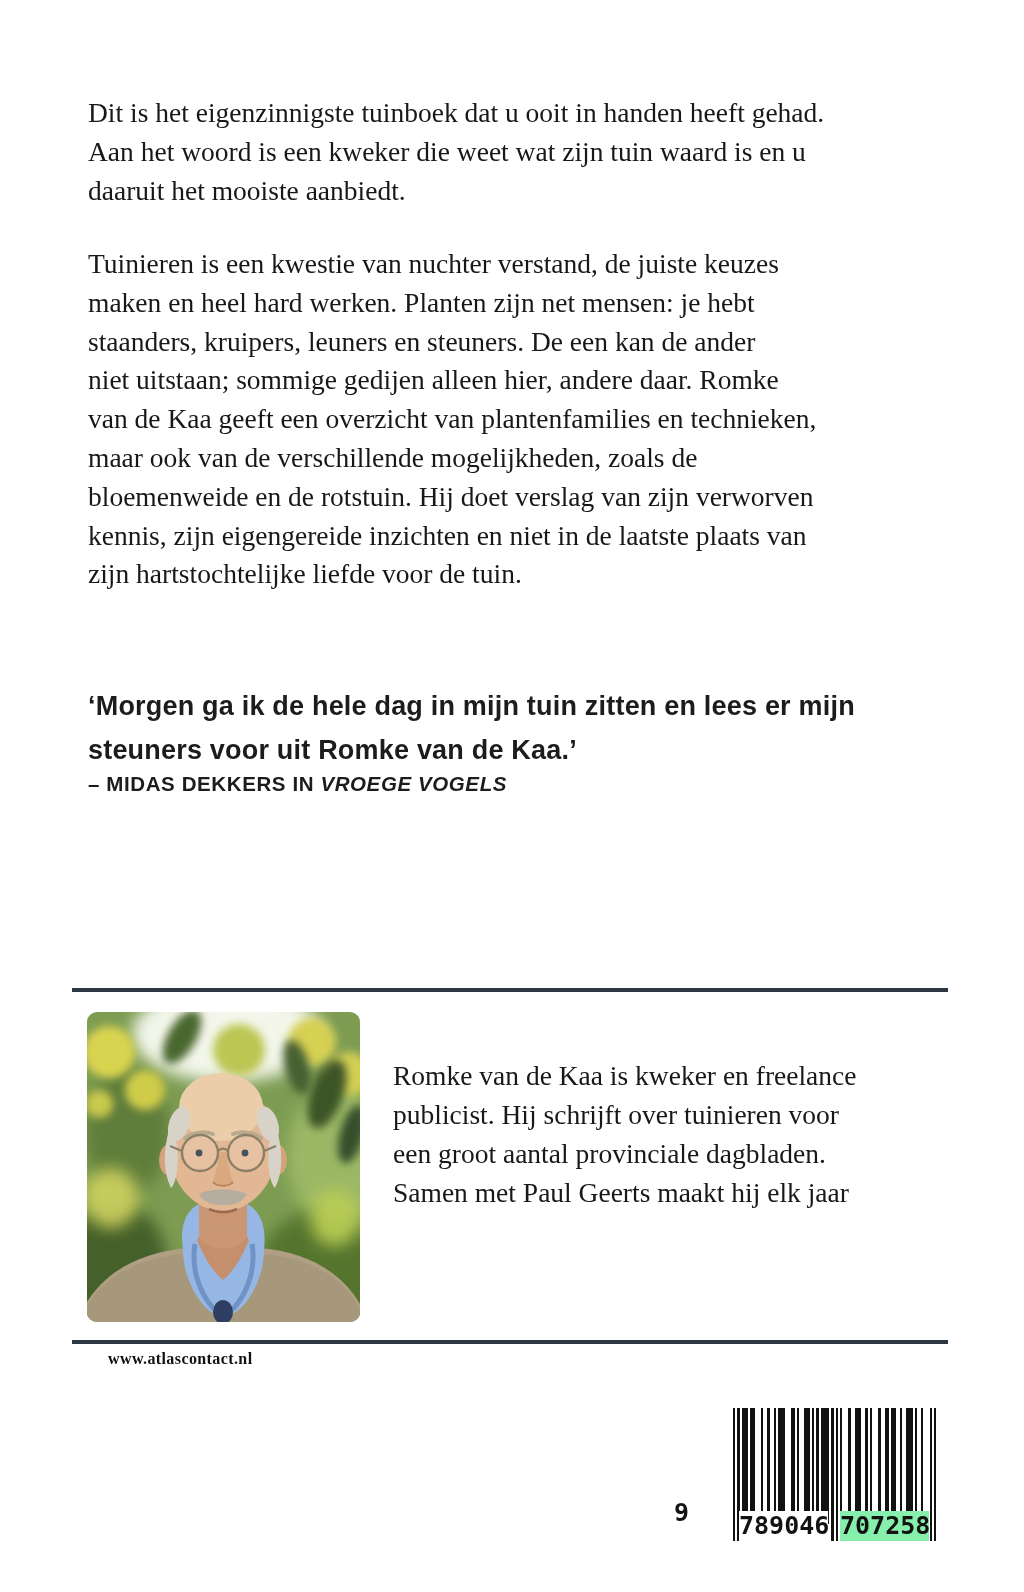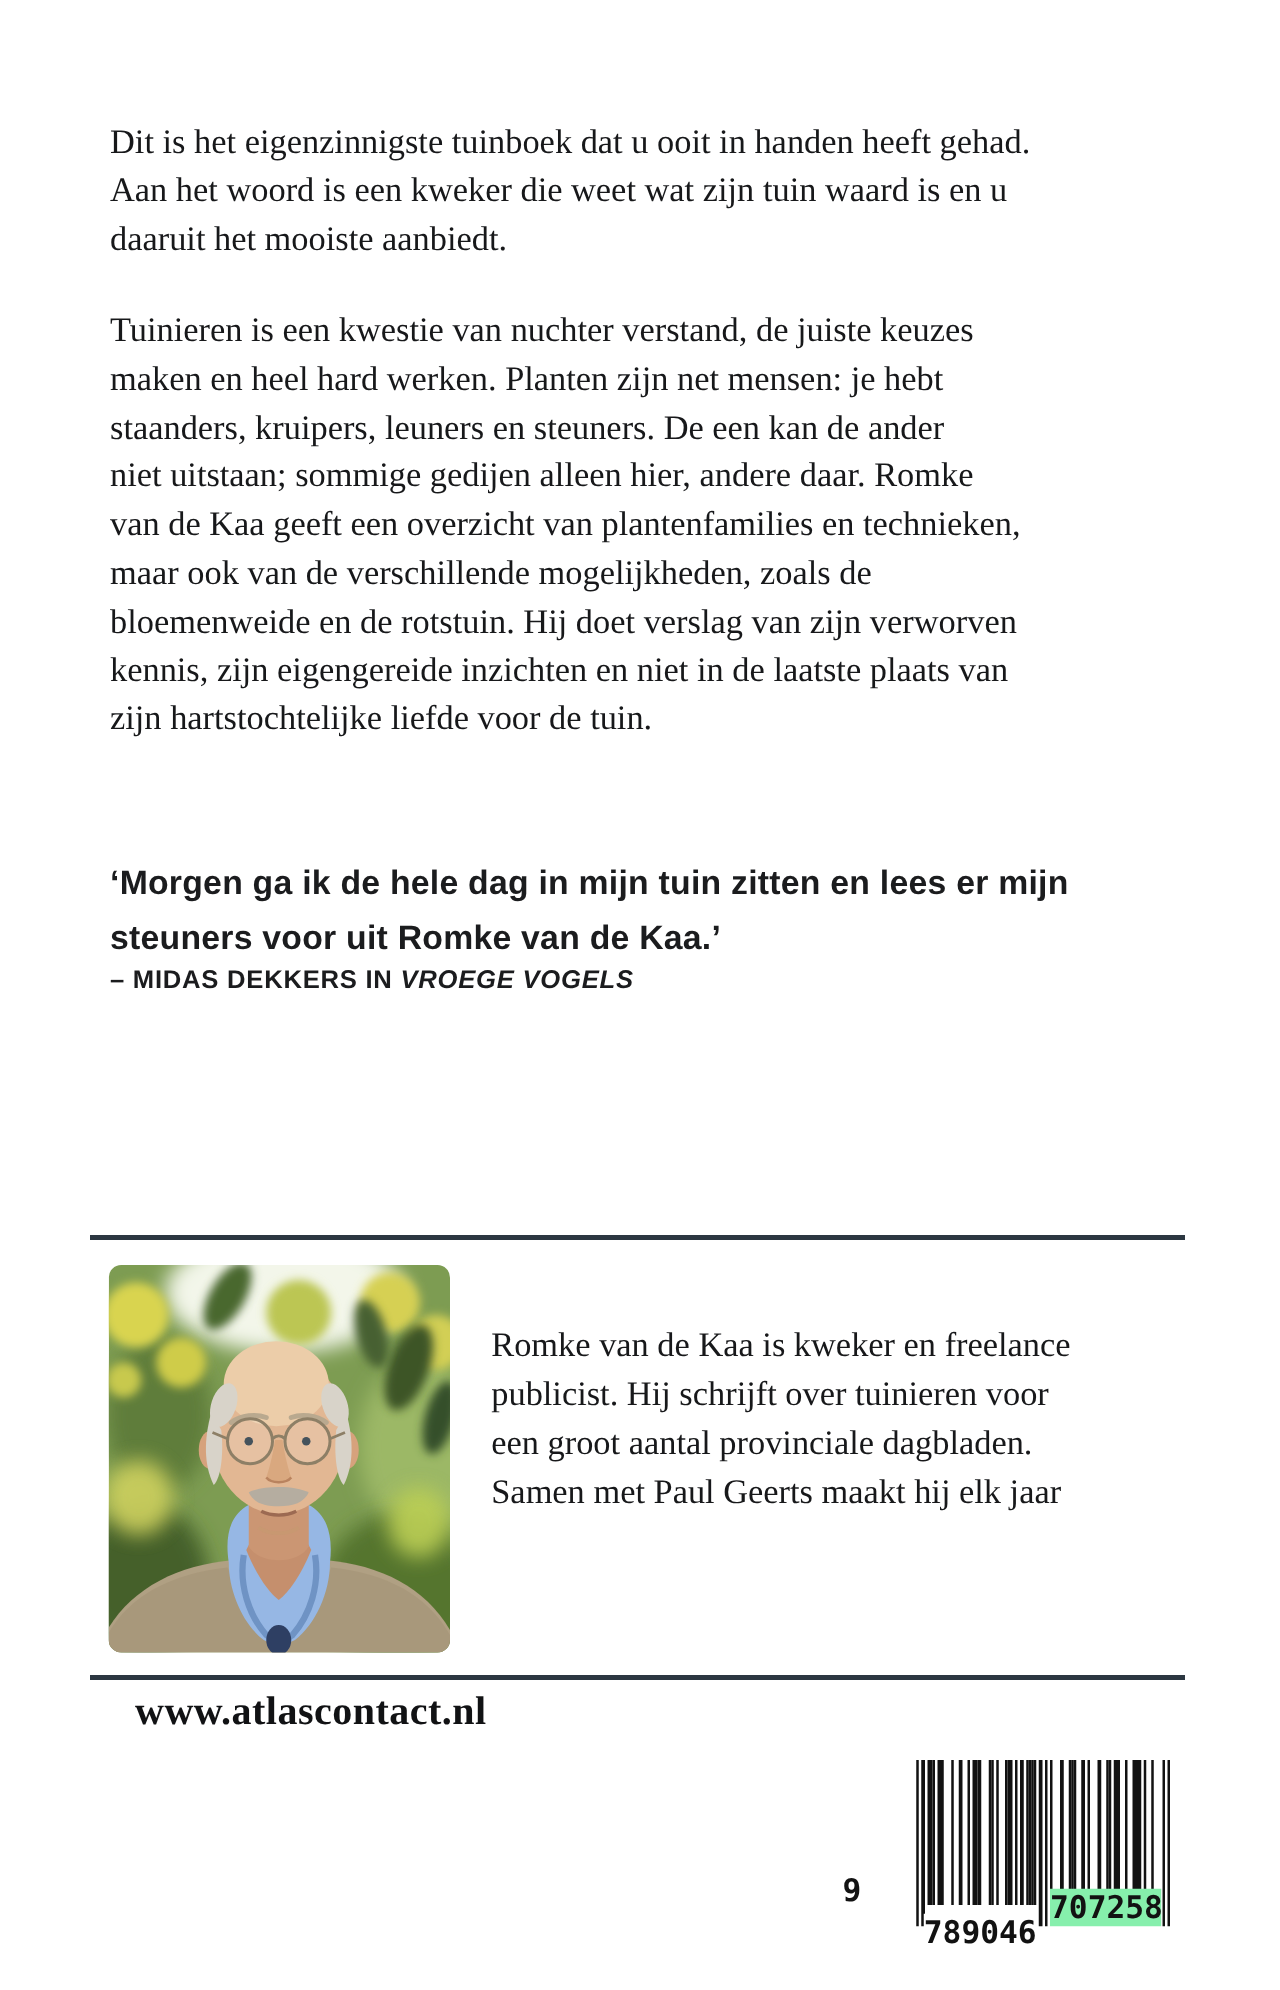--- a/index.html
+++ b/index.html
@@ -42,21 +42,21 @@
     position:absolute;left:87px;top:1012px;
     width:273px;height:310px;
   }
   .bio{
     position:absolute;left:393px;top:1056px;width:560px;
     font-size:27.5px;line-height:39px;color:#17181a;
   }
   .bio i{font-style:italic;}
   .website{
     position:absolute;left:108px;top:1350px;
-    font-weight:700;font-size:32px;letter-spacing:0.4px;
+    font-weight:700;font-size:16px;letter-spacing:0.4px;
     color:#111214;
   }
   .barcode{
     position:absolute;left:700px;top:1395px;width:260px;height:170px;
     background:#ffffff;
   }
   .bars{
     position:absolute;left:33px;top:13px;width:203px;height:133px;
   }
   .bar{
@@ -64,21 +64,21 @@
   }
   .bc-digit{
     position:absolute;
     font-family:"DejaVu Sans Mono", monospace;
     font-weight:700;
     font-size:25px;line-height:30px;
     color:#121212;
     z-index:3;
   }
   .bc-9{left:-26px;top:103px;}
-  .bc-left{left:6px;top:103px;width:89px;text-align:center;background:#ffffff;margin-top:20px;}
+  .bc-left{left:6px;top:103px;width:89px;text-align:center;background:#ffffff;}
   .bc-right{left:107px;top:103px;width:89px;text-align:center;background:#86efac;}
 </style>
 </head>
 <body>
 
 <div>
 
   <div class="synopsis p1 pre">Dit is het eigenzinnigste tuinboek dat u ooit in handen heeft gehad.
 Aan het woord is een kweker die weet wat zijn tuin waard is en u
 daaruit het mooiste aanbiedt.</div>

